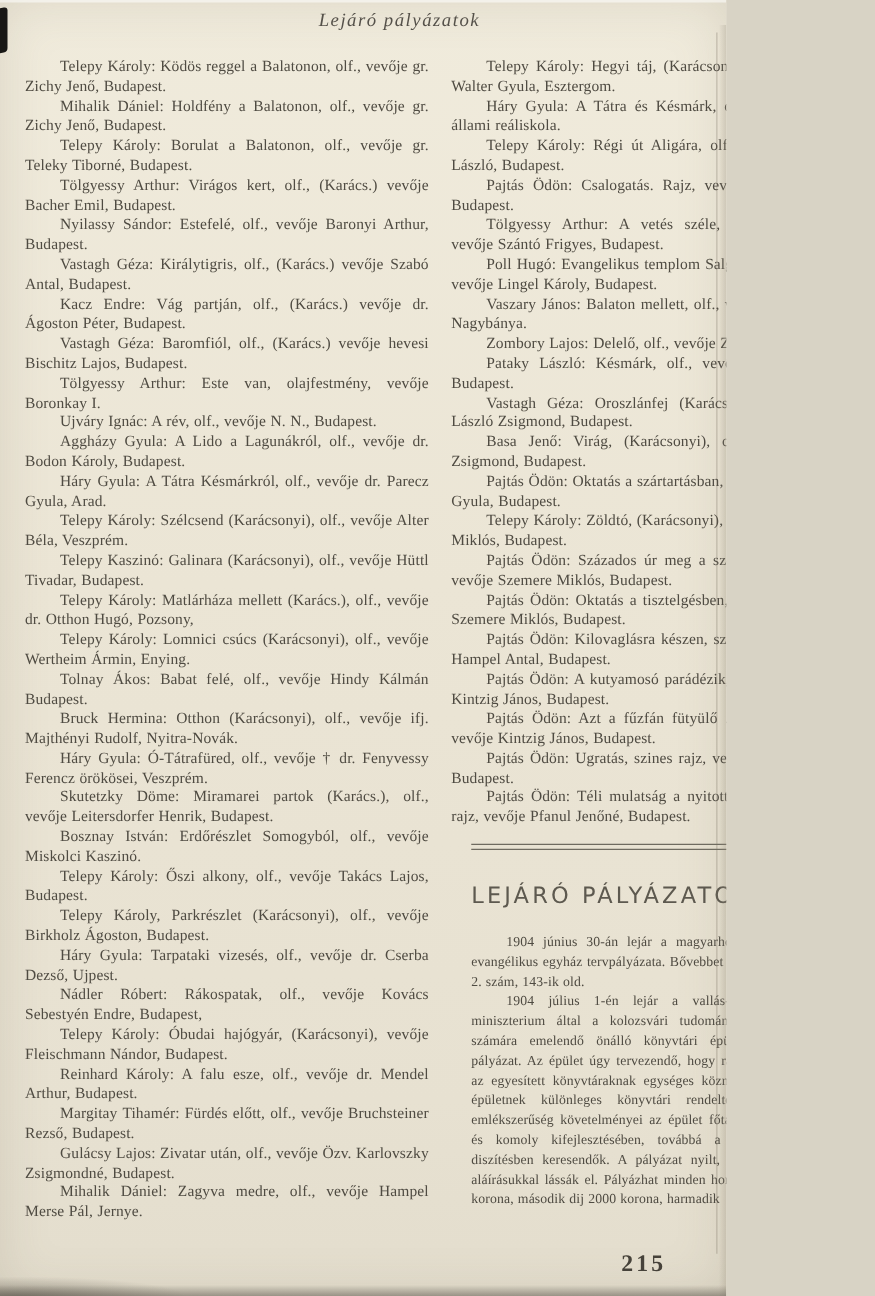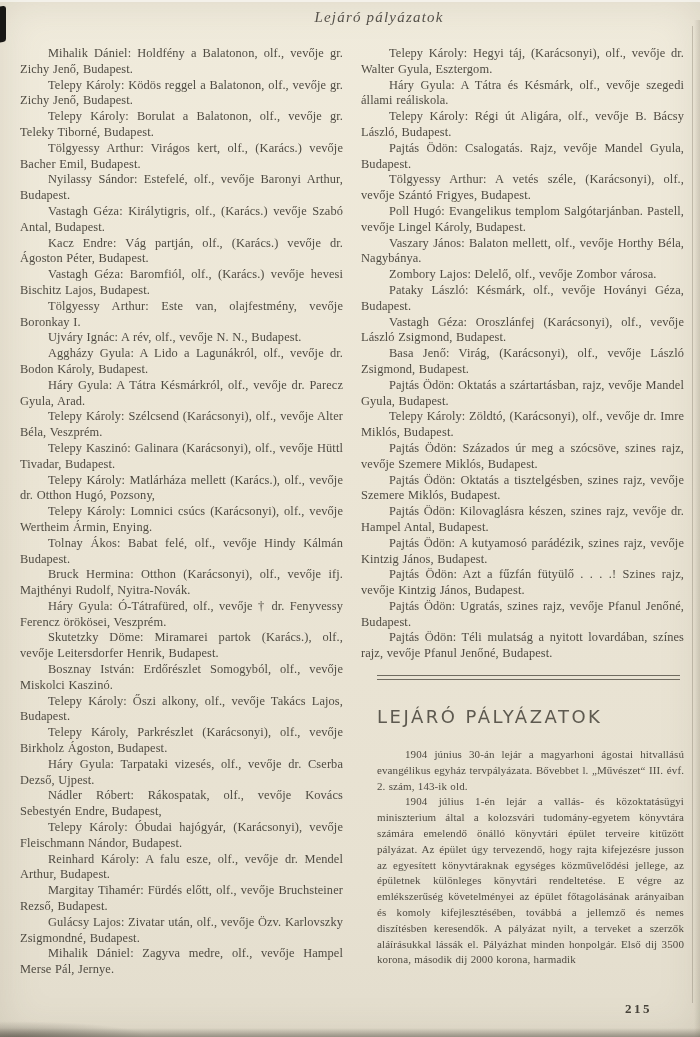--- a/index.html
+++ b/index.html
@@ -1,17 +1,17 @@
 <!DOCTYPE html>
 <html lang="hu"><head>
 <meta charset="utf-8">
 <style>
   html,body { margin:0; padding:0; background:#d8d3c5; }
   .page {
-    position:relative; width:700px; height:1037px; overflow:hidden;
+    position:relative; width:581px; height:1037px; overflow:hidden;
     background:linear-gradient(180deg,#f0ebdc 0%,#ebe5d5 45%,#e7e1d1 85%,#e3ddcd 100%);
     font-family:"Liberation Serif", serif;
     color:#4f4b42;
     box-shadow:inset 0 0 40px rgba(120,110,90,0.18);
   }
   .running-header {
     position:absolute; top:9px; left:0; right:0;
     text-align:center; padding-left:58px;
     font-style:italic; font-size:15px; letter-spacing:1.2px; color:#55514a;
   }
@@ -29,21 +29,21 @@
   .section-heading {
     margin:26px 0 0 16px;
     font-family:"DejaVu Sans", sans-serif;
     font-size:18px; font-weight:400; letter-spacing:2.5px;
     color:#5d594f;
   }
   .section-paragraphs { margin:20px 0 0 16px; }
   .section-paragraphs .entry { font-size:11px; }
   .page-number {
     position:absolute; top:1001px; right:48px;
-    font-size:13px; font-weight:bold; letter-spacing:2.5px; color:#46423a;
+    font-size:19px; font-weight:bold; letter-spacing:2.5px; color:#46423a;
   }
   
   .mark-topleft {
     position:absolute; left:0; top:6px; width:6px; height:36px;
     background:#181715; border-radius:0 3px 3px 0; transform:skewY(-10deg);
   }
   .edge-right {
     position:absolute; right:7px; top:26px; bottom:34px; width:1px;
     background:rgba(120,113,97,0.35);
   }
@@ -70,23 +70,23 @@
 <div class="page">
   <div class="edge-top"></div>
   <div class="mark-topleft"></div>
 
   <div class="running-header">Lejáró pályázatok</div>
 
   <div class="columns">
 
     <div class="col">
 
+        <p class="entry">Telepy Károly: Ködös reggel a Balatonon, olf., vevője gr. Zichy Jenő, Budapest.</p>
+
         <p class="entry">Mihalik Dániel: Holdfény a Balatonon, olf., vevője gr. Zichy Jenő, Budapest.</p>
-
-        <p class="entry">Telepy Károly: Ködös reggel a Balatonon, olf., vevője gr. Zichy Jenő, Budapest.</p>
 
         <p class="entry">Telepy Károly: Borulat a Balatonon, olf., vevője gr. Teleky Tiborné, Budapest.</p>
 
         <p class="entry">Tölgyessy Arthur: Virágos kert, olf., (Karács.) vevője Bacher Emil, Budapest.</p>
 
         <p class="entry">Nyilassy Sándor: Estefelé, olf., vevője Baronyi Arthur, Budapest.</p>
 
         <p class="entry">Vastagh Géza: Királytigris, olf., (Karács.) vevője Szabó Antal, Budapest.</p>
 
         <p class="entry">Kacz Endre: Vág partján, olf., (Karács.) vevője dr. Ágoston Péter, Budapest.</p>

